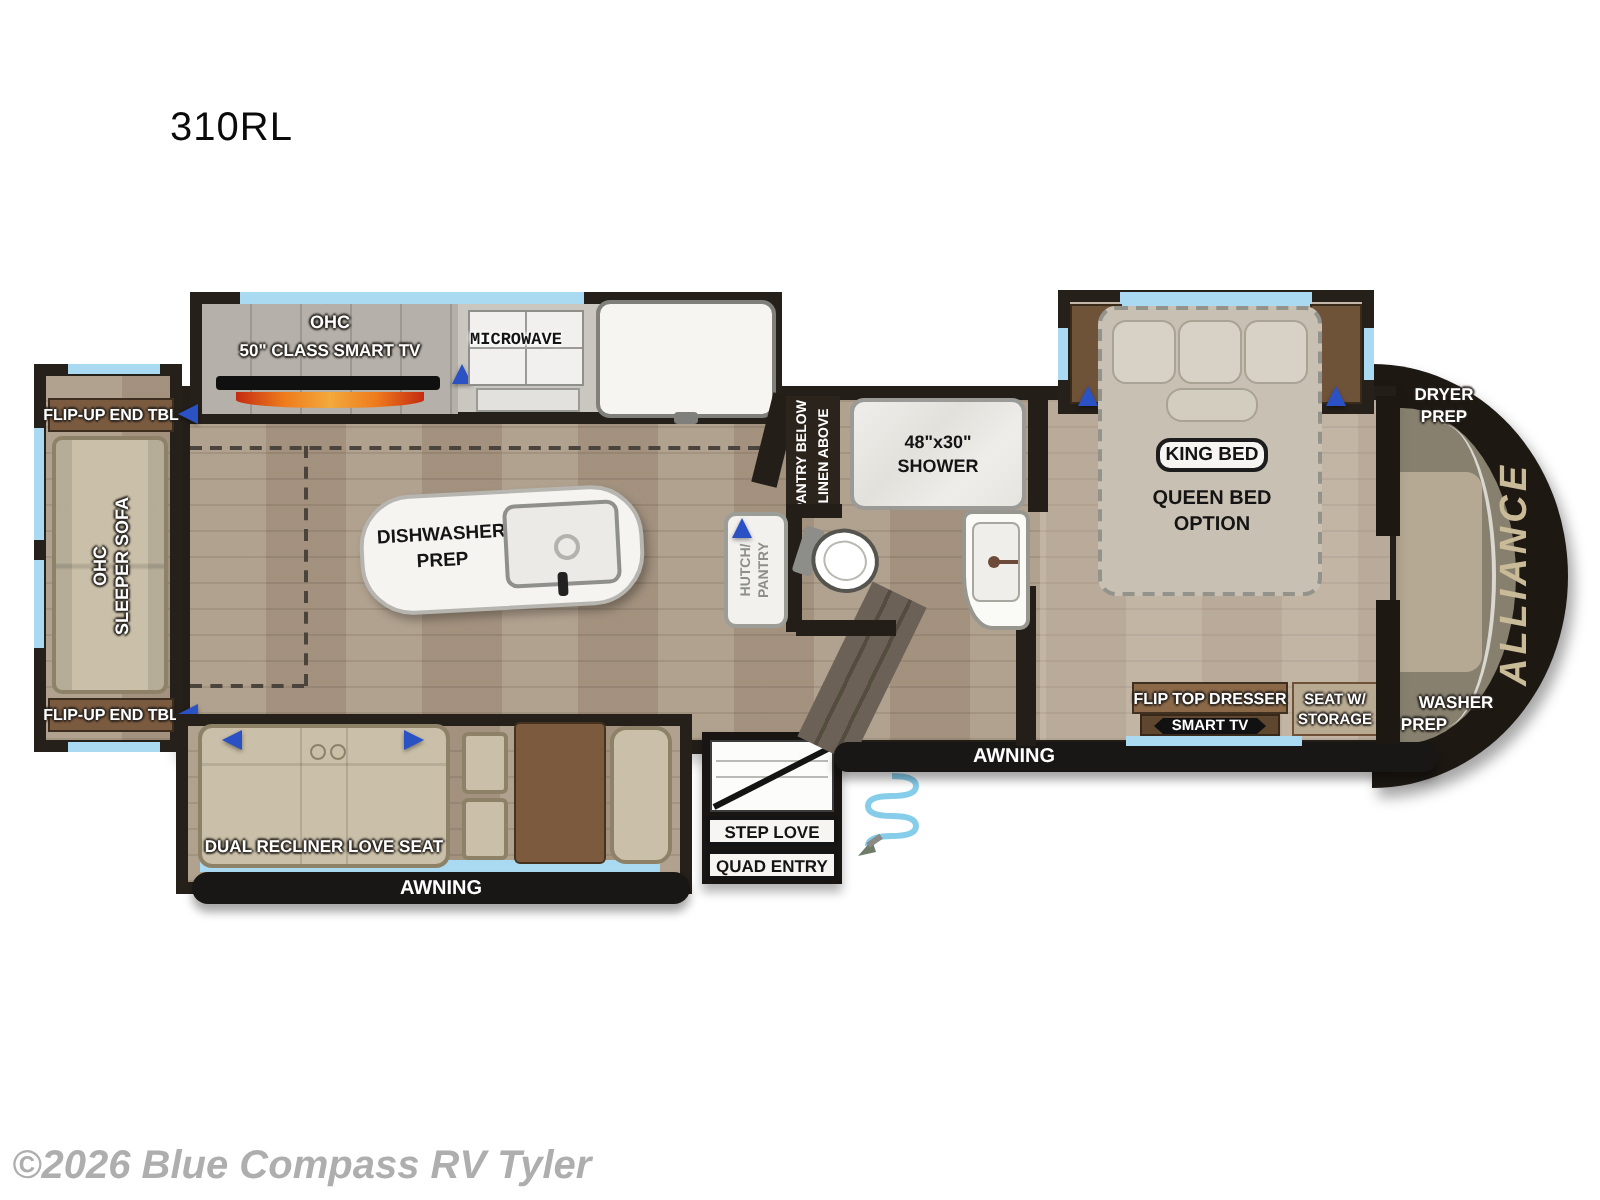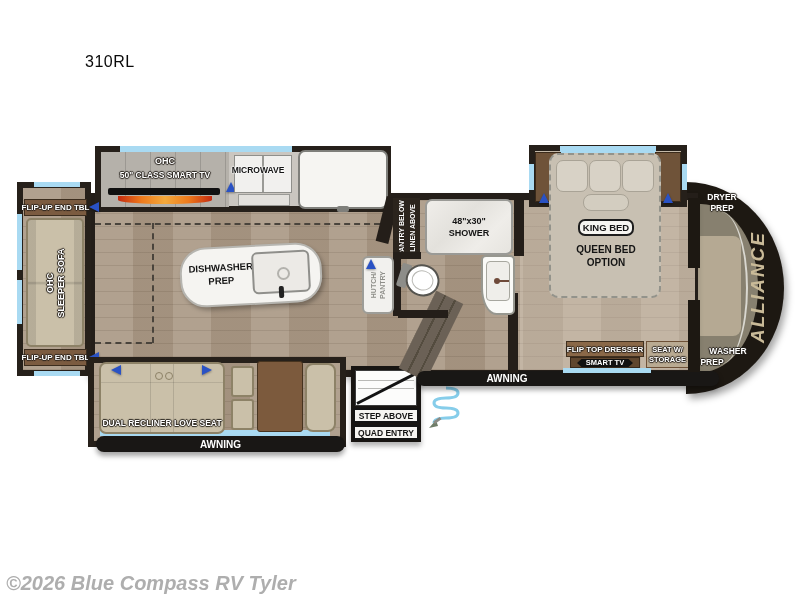--- a/index.html
+++ b/index.html
@@ -24,21 +24,21 @@
   .beige{background:#cac0a9;border:2px solid #8d8267;border-radius:5px;box-sizing:border-box;}
   .woodbar{background:#7b5b40;border:1px solid #3c2d1e;box-sizing:border-box;}
   .whitebox{background:#f6f5f2;border:2px solid #8e8e8a;box-sizing:border-box;}
   .blackbar{background:#191715;border-radius:8px;box-shadow:0 4px 5px rgba(0,0,0,0.35);}
 </style>
 </head>
 <body>
 
 <div id="stage">
 
-  <div class="abs" style="left:85px;top:53px;font-size:16px;color:#0a0a0a;letter-spacing:0.5px;">310RL</div>
+  <div class="abs" style="left:85px;top:53px;font-size:20px;color:#0a0a0a;letter-spacing:0.5px;">310RL</div>
 
   <div class="abs" style="left:686px;top:182px;width:98px;height:212px;background:#1d1812;
               border-radius:0 100% 100% 0 / 0 50% 50% 0;box-shadow:3px 5px 7px rgba(0,0,0,0.35);"></div>
   <div class="abs" style="left:691px;top:204px;width:67px;height:168px;background:#87806f;
               border-radius:0 85% 85% 0 / 0 50% 50% 0;"></div>
   <div class="abs" style="left:693px;top:236px;width:48px;height:100px;background:#b5a993;border-radius:8px;"></div>
   <div class="abs" style="left:694px;top:212px;width:52px;height:152px;border-right:2px solid #d9d7d0;border-radius:50%;"></div>
   <div class="abs ctr" style="left:673px;top:276px;width:170px;height:22px;transform:rotate(-90deg);">
     <span style="color:#c9ba98;font-weight:bold;font-style:italic;font-size:19px;letter-spacing:2px;">ALLIANCE</span>
   </div>
@@ -62,21 +62,21 @@
   <div class="abs" style="left:108px;top:188px;width:112px;height:7px;background:#101010;border-radius:2px;"></div>
   <div class="abs" style="left:118px;top:196px;width:94px;height:8px;border-radius:0 0 50% 50%;
               background:linear-gradient(90deg,#c42b10,#ee7a1c,#f3a93c,#ee7a1c,#c42b10);"></div>
   <span class="arr up" style="left:226px;top:182px;"></span>
 
   <div class="abs" style="left:234px;top:155px;width:58px;height:38px;background:#f1f0ee;border:1px solid #8f8f8b;box-sizing:border-box;
               background-image:linear-gradient(90deg,transparent 49%,#9a9a96 49%,#9a9a96 51%,transparent 51%),
                                linear-gradient(0deg,transparent 49%,#9a9a96 49%,#9a9a96 51%,transparent 51%);"></div>
   <div class="abs" style="left:238px;top:194px;width:52px;height:12px;background:#e3e1dd;border:1px solid #9a9a96;box-sizing:border-box;"></div>
   <div class="abs ctr lblk" style="left:218px;top:164px;width:80px;height:12px;font-size:8.5px;
-              text-shadow:0 0 2px #fff,0 0 2px #fff,0 0 2px #fff;">MICROWAVE</div>
+              text-shadow:0 0 2px #fff,0 0 2px #fff,0 0 2px #fff;font-family:Liberation Mono, monospace;">MICROWAVE</div>
 
   <div class="abs whitebox" style="left:298px;top:150px;width:90px;height:59px;border-radius:7px;border-color:#7f7f7b;"></div>
   <div class="abs" style="left:337px;top:206px;width:12px;height:6px;background:#7f7f7b;border-radius:2px;"></div>
 
 
   <div class="wall" style="left:381px;top:197px;width:13px;height:46px;transform:rotate(14deg);"></div>
 
   <div class="abs floor" style="left:17px;top:182px;width:74px;height:194px;border:6px solid #26201a;box-sizing:border-box;"></div>
   <div class="win" style="left:17px;top:214px;width:5px;height:56px;"></div>
   <div class="win" style="left:17px;top:280px;width:5px;height:44px;"></div>
@@ -118,21 +118,21 @@
 
   <div class="abs blackbar ctr" style="left:96px;top:436px;width:249px;height:16px;">
     <span class="lblw" style="font-size:10px;text-shadow:none;">AWNING</span>
   </div>
 
   <div class="abs" style="left:351px;top:366px;width:70px;height:76px;background:#181512;box-shadow:0 4px 5px rgba(0,0,0,0.3);"></div>
   <div class="abs" style="left:355px;top:370px;width:62px;height:36px;background:#fcfcfb;border:1px solid #3c3c3c;box-sizing:border-box;"></div>
   <div class="abs" style="left:358px;top:380px;width:56px;border-top:1px solid #b9b9b6;"></div>
   <div class="abs" style="left:358px;top:388px;width:56px;border-top:1px solid #b9b9b6;"></div>
   <div class="abs" style="left:357px;top:402px;width:64px;border-top:3px solid #141414;transform:rotate(-27deg);transform-origin:left center;"></div>
-  <div class="abs whitebox ctr lblk" style="left:353px;top:408px;width:66px;height:15px;border:2px solid #141414;font-size:8.5px;">STEP ABOVE</div>
+  <div class="abs whitebox ctr lblk" style="left:353px;top:408px;width:66px;height:15px;border:2px solid #141414;font-size:8.5px;">STEP LOVE</div>
   <div class="abs whitebox ctr lblk" style="left:353px;top:425px;width:66px;height:15px;border:2px solid #141414;font-size:8.5px;">QUAD ENTRY</div>
 
   <svg class="abs" style="left:424px;top:382px;" width="44" height="52" viewBox="0 0 44 52">
     <path d="M22 6 q12 0 12 5 q0 5 -12 5 q-12 0 -12 5 q0 5 12 5 q12 0 12 5 q0 5 -12 5 q-12 0 -12 5" fill="none" stroke="#86cdea" stroke-width="3"></path>
     <path d="M12 38 l-7 8 l9 -2 z" fill="#6f7d68"></path>
     <rect x="9" y="37" width="8" height="3" fill="#8b8b85" transform="rotate(-35 13 38)"></rect>
   </svg>
 
   <div class="abs" style="left:416px;top:293px;width:30px;height:86px;transform:rotate(26deg);
               background:repeating-linear-gradient(90deg,#6b6156 0 9px,#544c3f 9px 11px);"></div>

